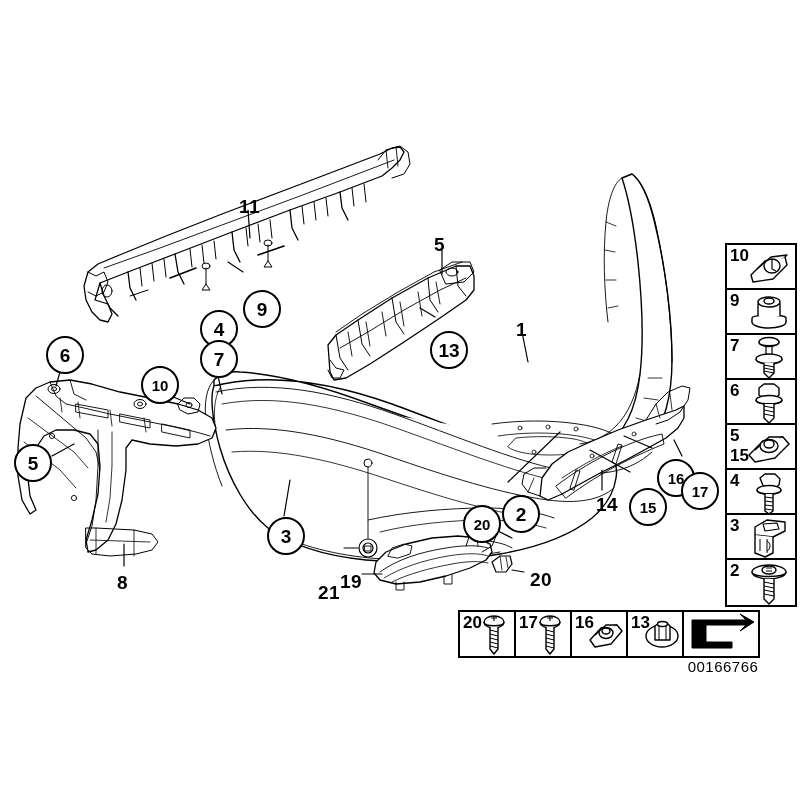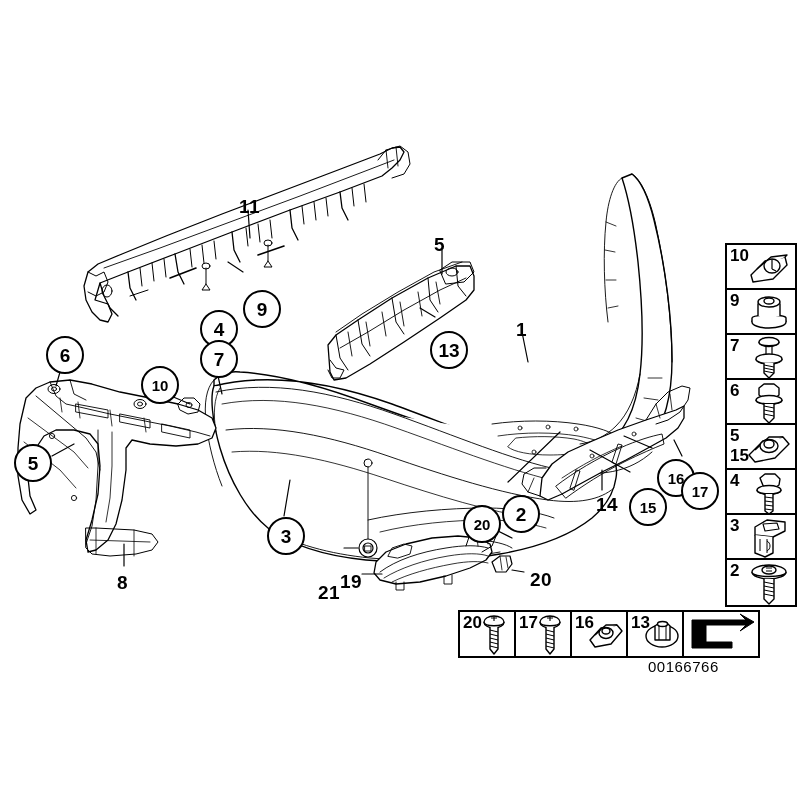--- a/index.html
+++ b/index.html
@@ -120,21 +120,21 @@
     top: 0;
     width: 38px;
     height: 44px;
   }
   .bs-cell.logo .bs-art { width: 70px; right: 0; }
   #partnumber {
     position: absolute;
     left: 648px;
     top: 658px;
     width: 150px;
-    text-align: left;
+    text-align: center;
     font-size: 15px;
     font-family: "Liberation Sans", sans-serif;
     color: #000;
     letter-spacing: 0.5px;
   }
 </style>
 </head>
 <body>
 
 <div id="page">

